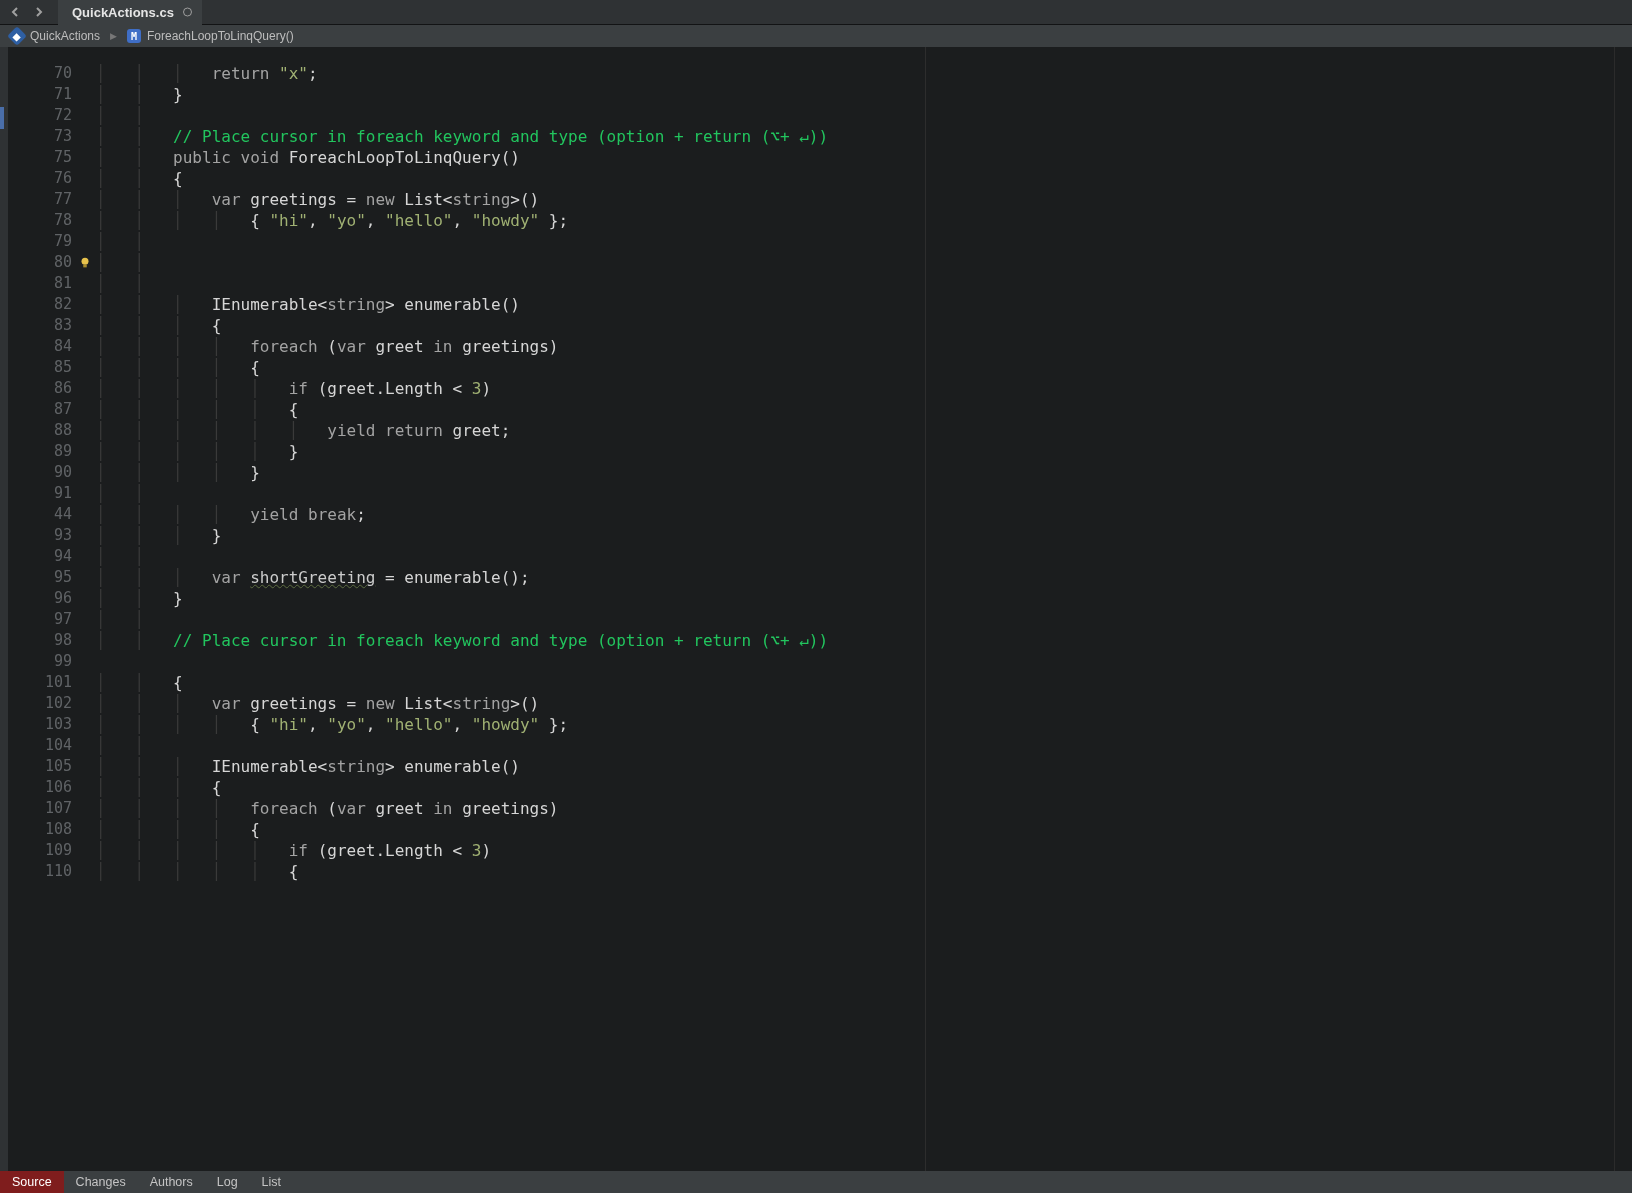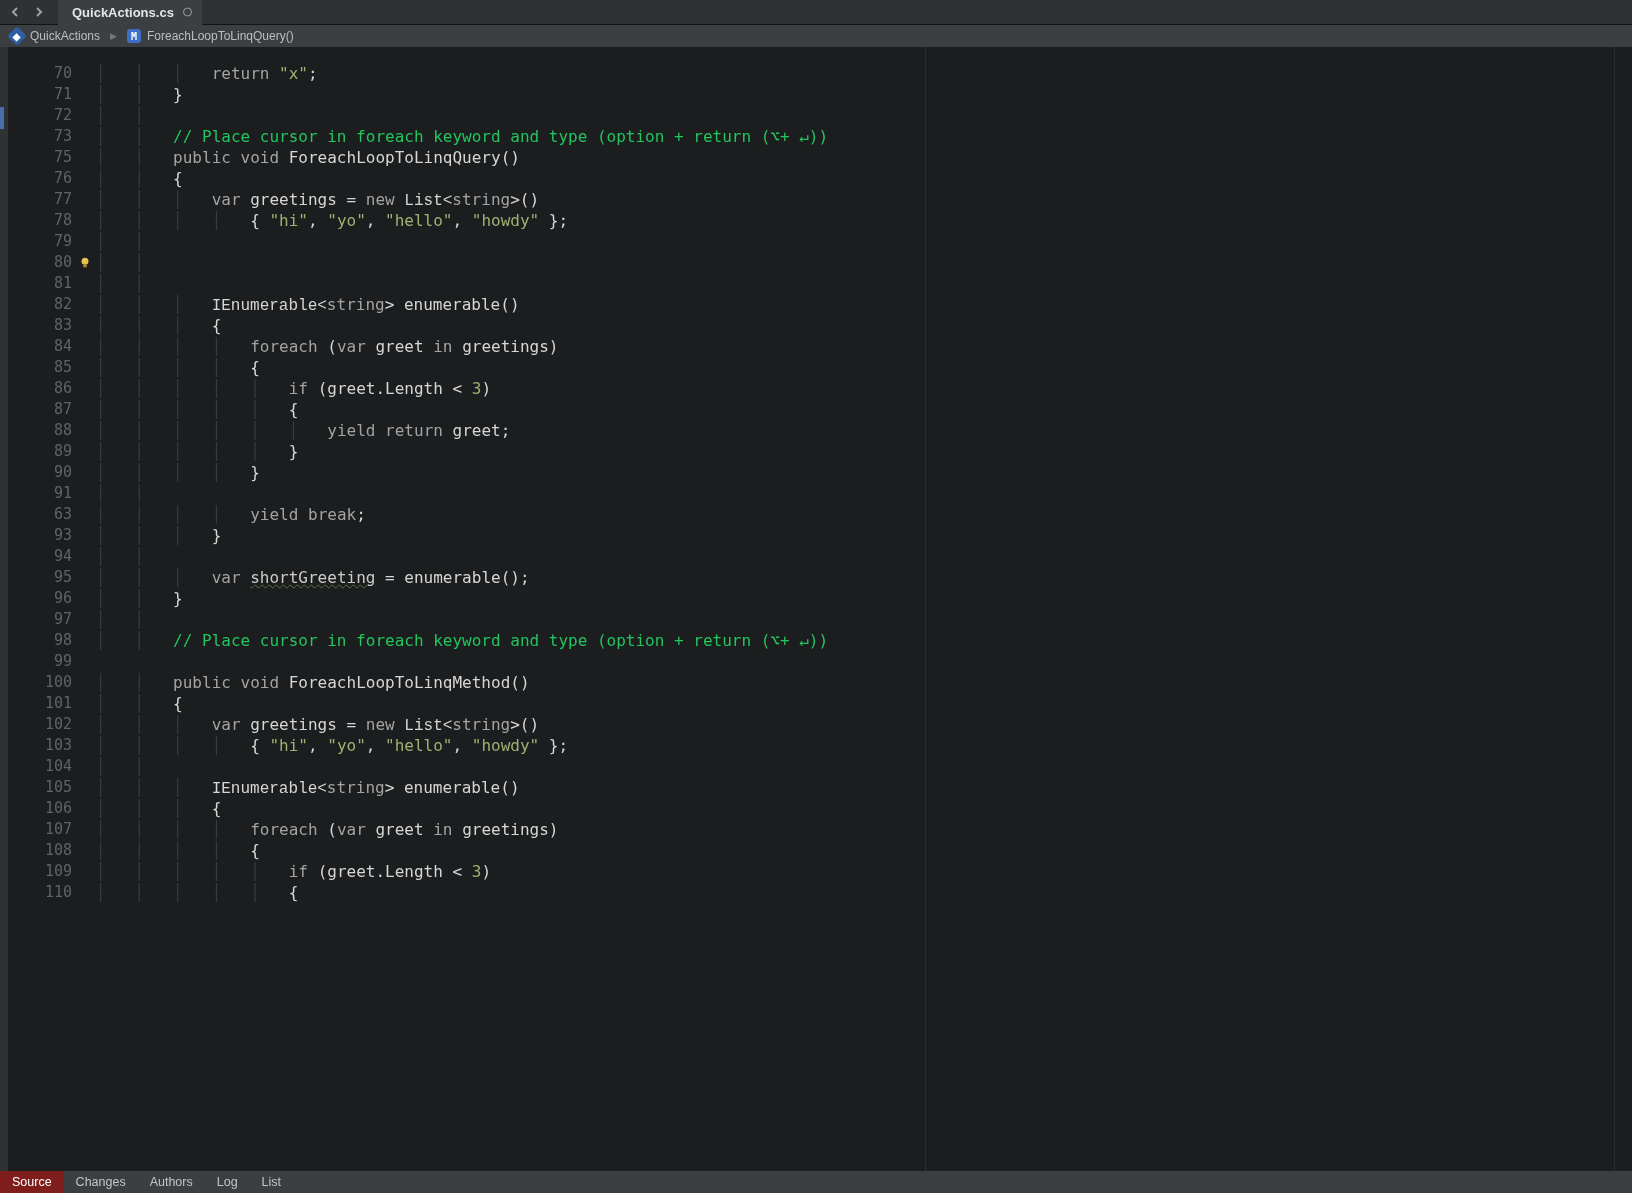--- a/index.html
+++ b/index.html
@@ -41,21 +41,21 @@
   .right-gutter { width: 18px; background: #1b1d1e; border-left: 1px solid #2b2b2b; }
 
   
   .kw { color: #a3a3a3; text-align: center; }   
   .str { color: #a0b173; }  
   .cmt { color: #22c55e; }  
   .num { color: #a0b173; }  
   .ident { color: #d6d6d6; }
   .method { color: #d6d6d6; }
   .punct { color: #d6d6d6; }
-  .type { color: #d6d6d6; font-family: Liberation Mono, monospace; }
+  .type { color: #d6d6d6; }
   .underline { text-decoration: underline wavy #5b6b3f; text-decoration-thickness: 1px; }
 
   .vline { position: absolute; top: 0; bottom: 0; left: 917px; width: 1px; background: #2d2d2d; }
 
   
   .bottombar { display: flex; align-items: center; height: 22px; background: #3b3f41; font-size: 12.5px; font-family: -apple-system, "Segoe UI", sans-serif; }
   .bottom-tab { padding: 0 12px; height: 22px; display: flex; align-items: center; color: #c4c4c4; cursor: pointer; }
   .bottom-tab.active { background: #7f1d1d; color: #fff; }
 </style>
 </head>
@@ -118,29 +118,28 @@
           <div class="line"><span class="lineno">82</span><span class="gutter-icon"></span><span class="content"><span class="indent-guide">│</span>   <span class="indent-guide">│</span>   <span class="indent-guide">│</span>   <span class="type">IEnumerable&lt;</span><span class="kw">string</span><span class="punct">&gt; </span><span class="method">enumerable</span><span class="punct">()</span></span></div>
           <div class="line"><span class="lineno">83</span><span class="gutter-icon"></span><span class="content"><span class="indent-guide">│</span>   <span class="indent-guide">│</span>   <span class="indent-guide">│</span>   <span class="punct">{</span></span></div>
           <div class="line"><span class="lineno">84</span><span class="gutter-icon"></span><span class="content"><span class="indent-guide">│</span>   <span class="indent-guide">│</span>   <span class="indent-guide">│</span>   <span class="indent-guide">│</span>   <span class="kw">foreach</span><span class="punct"> (</span><span class="kw">var</span><span class="punct"> </span><span class="ident">greet </span><span class="kw">in</span><span class="punct"> </span><span class="ident">greetings)</span></span></div>
           <div class="line"><span class="lineno">85</span><span class="gutter-icon"></span><span class="content"><span class="indent-guide">│</span>   <span class="indent-guide">│</span>   <span class="indent-guide">│</span>   <span class="indent-guide">│</span>   <span class="punct">{</span></span></div>
           <div class="line"><span class="lineno">86</span><span class="gutter-icon"></span><span class="content"><span class="indent-guide">│</span>   <span class="indent-guide">│</span>   <span class="indent-guide">│</span>   <span class="indent-guide">│</span>   <span class="indent-guide">│</span>   <span class="kw">if</span><span class="punct"> (greet.Length &lt; </span><span class="num">3</span><span class="punct">)</span></span></div>
           <div class="line"><span class="lineno">87</span><span class="gutter-icon"></span><span class="content"><span class="indent-guide">│</span>   <span class="indent-guide">│</span>   <span class="indent-guide">│</span>   <span class="indent-guide">│</span>   <span class="indent-guide">│</span>   <span class="punct">{</span></span></div>
           <div class="line"><span class="lineno">88</span><span class="gutter-icon"></span><span class="content"><span class="indent-guide">│</span>   <span class="indent-guide">│</span>   <span class="indent-guide">│</span>   <span class="indent-guide">│</span>   <span class="indent-guide">│</span>   <span class="indent-guide">│</span>   <span class="kw">yield</span><span class="punct"> </span><span class="kw">return</span><span class="punct"> greet;</span></span></div>
           <div class="line"><span class="lineno">89</span><span class="gutter-icon"></span><span class="content"><span class="indent-guide">│</span>   <span class="indent-guide">│</span>   <span class="indent-guide">│</span>   <span class="indent-guide">│</span>   <span class="indent-guide">│</span>   <span class="punct">}</span></span></div>
           <div class="line"><span class="lineno">90</span><span class="gutter-icon"></span><span class="content"><span class="indent-guide">│</span>   <span class="indent-guide">│</span>   <span class="indent-guide">│</span>   <span class="indent-guide">│</span>   <span class="punct">}</span></span></div>
           <div class="line"><span class="lineno">91</span><span class="gutter-icon"></span><span class="content"><span class="indent-guide">│</span>   <span class="indent-guide">│</span>   </span></div>
-          <div class="line"><span class="lineno">63</span><span class="gutter-icon"></span><span class="content"><span class="indent-guide">│</span>   <span class="indent-guide">│</span>   <span class="indent-guide">│</span>   <span class="indent-guide">│</span>   <span class="kw">yield</span><span class="punct"> </span><span class="kw">break</span><span class="punct">;</span></span></div>
+          <div class="line"><span class="lineno">44</span><span class="gutter-icon"></span><span class="content"><span class="indent-guide">│</span>   <span class="indent-guide">│</span>   <span class="indent-guide">│</span>   <span class="indent-guide">│</span>   <span class="kw">yield</span><span class="punct"> </span><span class="kw">break</span><span class="punct">;</span></span></div>
           <div class="line"><span class="lineno">93</span><span class="gutter-icon"></span><span class="content"><span class="indent-guide">│</span>   <span class="indent-guide">│</span>   <span class="indent-guide">│</span>   <span class="punct">}</span></span></div>
           <div class="line"><span class="lineno">94</span><span class="gutter-icon"></span><span class="content"><span class="indent-guide">│</span>   <span class="indent-guide">│</span>   </span></div>
           <div class="line"><span class="lineno">95</span><span class="gutter-icon"></span><span class="content"><span class="indent-guide">│</span>   <span class="indent-guide">│</span>   <span class="indent-guide">│</span>   <span class="kw">var</span><span class="punct"> </span><span class="underline">shortGreeting</span><span class="punct"> = enumerable();</span></span></div>
           <div class="line"><span class="lineno">96</span><span class="gutter-icon"></span><span class="content"><span class="indent-guide">│</span>   <span class="indent-guide">│</span>   <span class="punct">}</span></span></div>
           <div class="line"><span class="lineno">97</span><span class="gutter-icon"></span><span class="content"><span class="indent-guide">│</span>   <span class="indent-guide">│</span>   </span></div>
           <div class="line"><span class="lineno">98</span><span class="gutter-icon"></span><span class="content"><span class="indent-guide">│</span>   <span class="indent-guide">│</span>   <span class="cmt">// Place cursor in foreach keyword and type (option + return (⌥+ ↵))</span></span></div>
           <div class="line"><span class="lineno">99</span><span class="gutter-icon"></span></div>
-          <div class="line"><span class="lineno">100</span><span class="gutter-icon"></span><span class="content"><span class="indent-guide">│</span>   <span class="indent-guide">│</span>   <span class="kw">public</span><span class="punct"> </span><span class="kw">void</span><span class="punct"> </span><span class="method">ForeachLoopToLinqMethod</span><span class="punct">()</span></span></div>
           <div class="line"><span class="lineno">101</span><span class="gutter-icon"></span><span class="content"><span class="indent-guide">│</span>   <span class="indent-guide">│</span>   <span class="punct">{</span></span></div>
           <div class="line"><span class="lineno">102</span><span class="gutter-icon"></span><span class="content"><span class="indent-guide">│</span>   <span class="indent-guide">│</span>   <span class="indent-guide">│</span>   <span class="kw">var</span><span class="punct"> </span><span class="ident">greetings = </span><span class="kw">new</span><span class="punct"> </span><span class="type">List&lt;</span><span class="kw">string</span><span class="punct">&gt;()</span></span></div>
           <div class="line"><span class="lineno">103</span><span class="gutter-icon"></span><span class="content"><span class="indent-guide">│</span>   <span class="indent-guide">│</span>   <span class="indent-guide">│</span>   <span class="indent-guide">│</span>   <span class="punct">{ </span><span class="str">"hi"</span><span class="punct">, </span><span class="str">"yo"</span><span class="punct">, </span><span class="str">"hello"</span><span class="punct">, </span><span class="str">"howdy"</span><span class="punct"> };</span></span></div>
           <div class="line"><span class="lineno">104</span><span class="gutter-icon"></span><span class="content"><span class="indent-guide">│</span>   <span class="indent-guide">│</span>   </span></div>
           <div class="line"><span class="lineno">105</span><span class="gutter-icon"></span><span class="content"><span class="indent-guide">│</span>   <span class="indent-guide">│</span>   <span class="indent-guide">│</span>   <span class="type">IEnumerable&lt;</span><span class="kw">string</span><span class="punct">&gt; </span><span class="method">enumerable</span><span class="punct">()</span></span></div>
           <div class="line"><span class="lineno">106</span><span class="gutter-icon"></span><span class="content"><span class="indent-guide">│</span>   <span class="indent-guide">│</span>   <span class="indent-guide">│</span>   <span class="punct">{</span></span></div>
           <div class="line"><span class="lineno">107</span><span class="gutter-icon"></span><span class="content"><span class="indent-guide">│</span>   <span class="indent-guide">│</span>   <span class="indent-guide">│</span>   <span class="indent-guide">│</span>   <span class="kw">foreach</span><span class="punct"> (</span><span class="kw">var</span><span class="punct"> </span><span class="ident">greet </span><span class="kw">in</span><span class="punct"> </span><span class="ident">greetings)</span></span></div>
           <div class="line"><span class="lineno">108</span><span class="gutter-icon"></span><span class="content"><span class="indent-guide">│</span>   <span class="indent-guide">│</span>   <span class="indent-guide">│</span>   <span class="indent-guide">│</span>   <span class="punct">{</span></span></div>
           <div class="line"><span class="lineno">109</span><span class="gutter-icon"></span><span class="content"><span class="indent-guide">│</span>   <span class="indent-guide">│</span>   <span class="indent-guide">│</span>   <span class="indent-guide">│</span>   <span class="indent-guide">│</span>   <span class="kw">if</span><span class="punct"> (greet.Length &lt; </span><span class="num">3</span><span class="punct">)</span></span></div>
           <div class="line"><span class="lineno">110</span><span class="gutter-icon"></span><span class="content"><span class="indent-guide">│</span>   <span class="indent-guide">│</span>   <span class="indent-guide">│</span>   <span class="indent-guide">│</span>   <span class="indent-guide">│</span>   <span class="punct">{</span></span></div>

